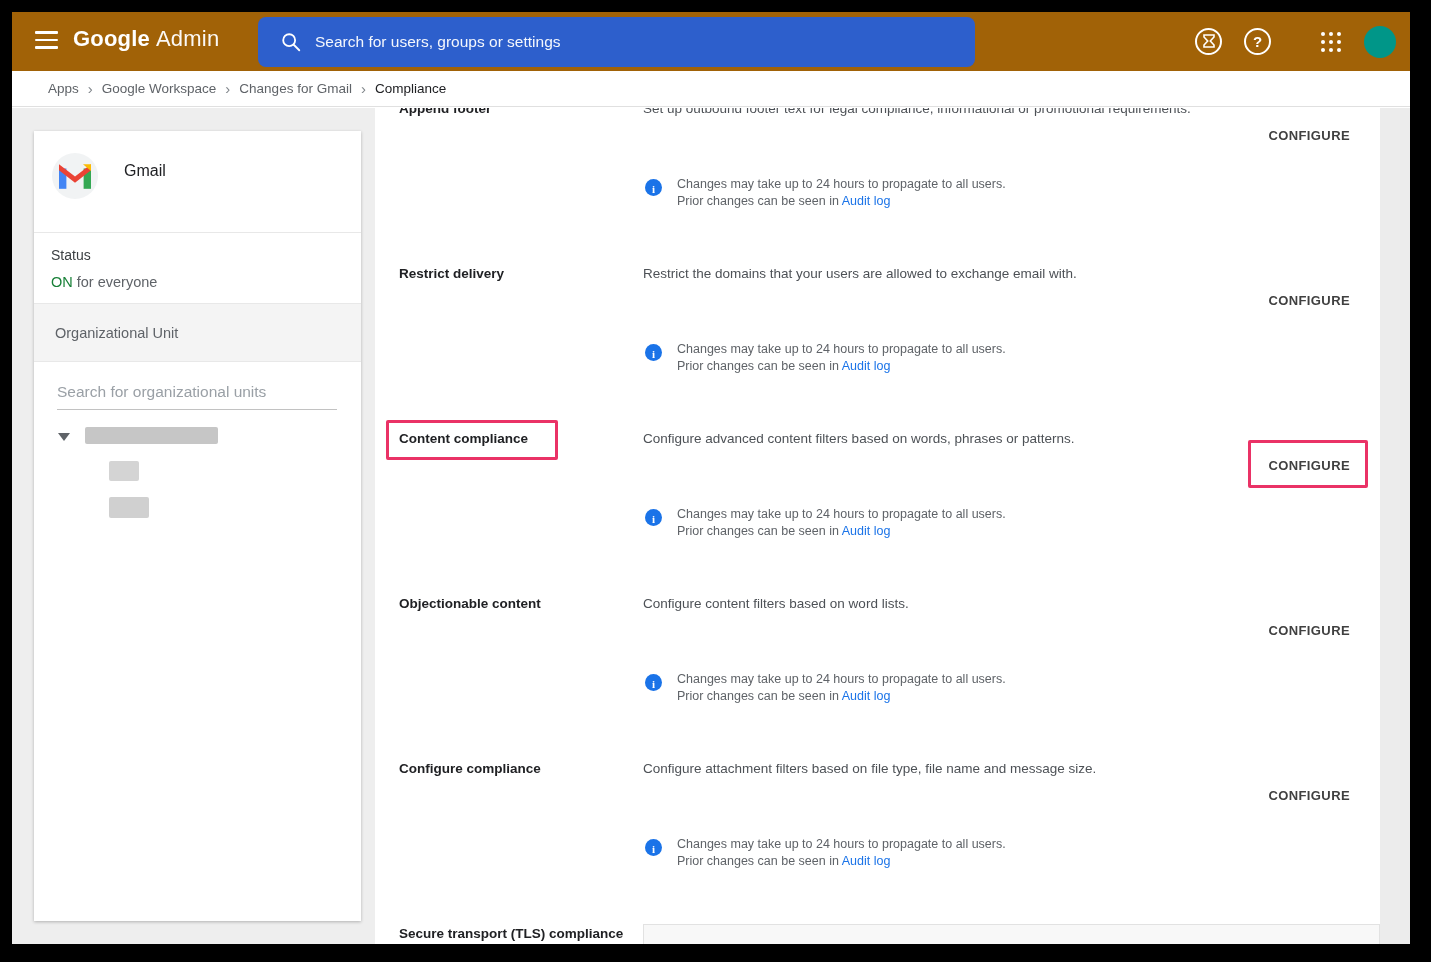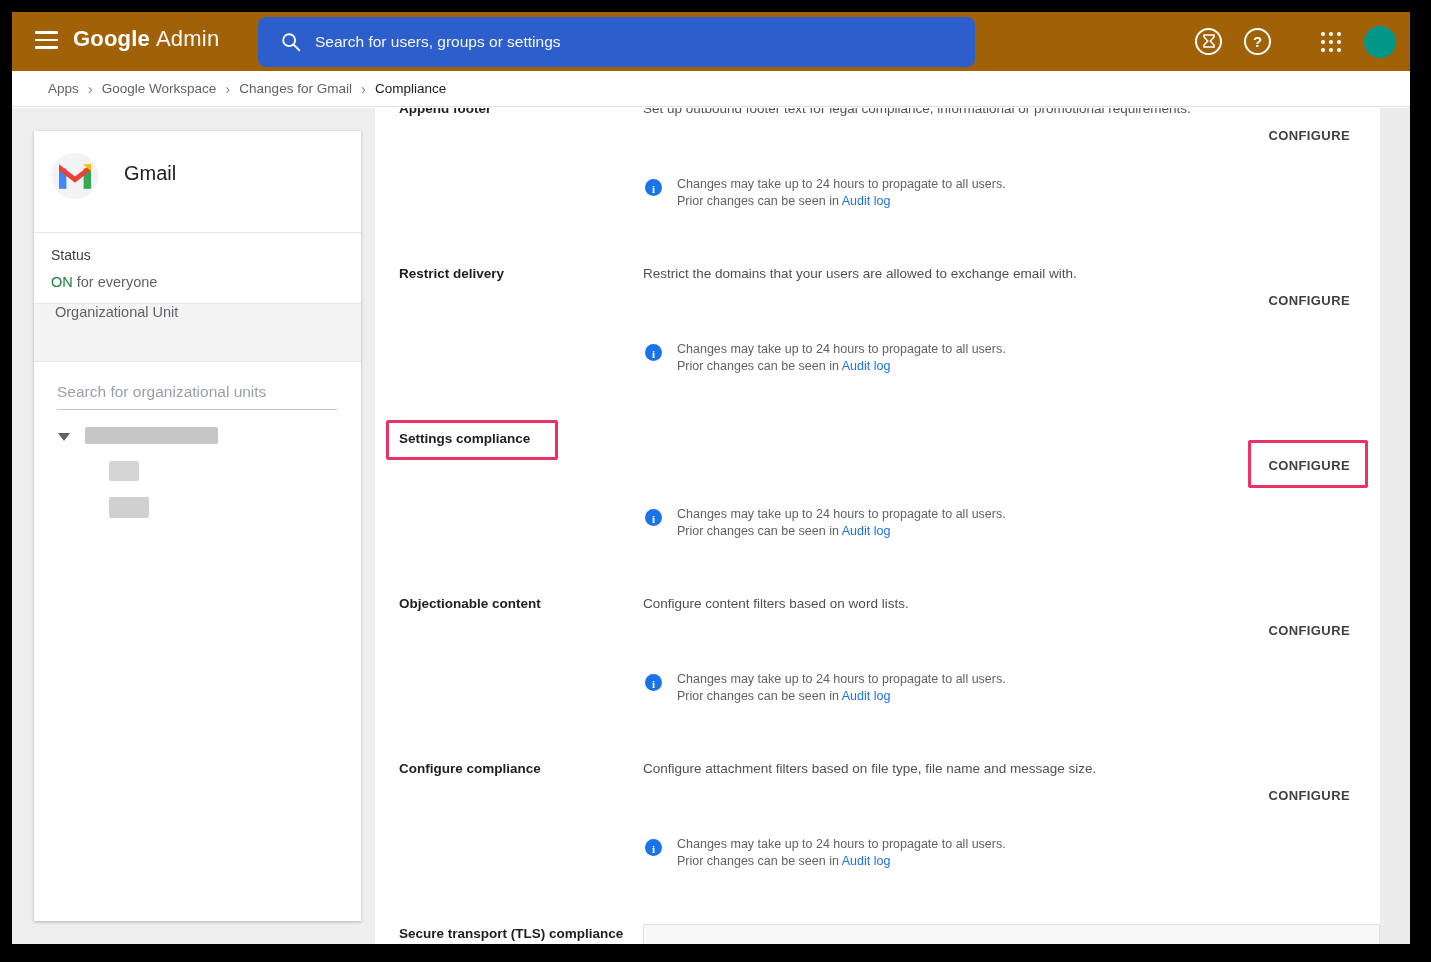--- a/index.html
+++ b/index.html
@@ -30,26 +30,26 @@
   .breadcrumb .sep{margin:0 9px;color:#80868b;font-size:15px;line-height:1;}
   .breadcrumb .crumb{cursor:pointer;}
   .breadcrumb .current{color:#202124;}
 
   
   .page-body{position:absolute;left:0;top:96px;width:100%;height:836px;}
   .sidebar{position:absolute;left:0;top:0;width:363px;height:100%;background:#eeeeee;}
   .ou-card{position:absolute;left:22px;top:23px;width:327px;height:790px;background:#fff;box-shadow:0 1px 3px rgba(0,0,0,.25);}
   .card-head{position:absolute;left:0;top:0;width:100%;height:102px;border-bottom:1px solid #e8e8e8;}
   .gmail-logo-circle{position:absolute;left:18px;top:22px;width:46px;height:46px;border-radius:50%;background:#f1f3f4;display:flex;align-items:center;justify-content:center;}
-  .app-title{position:absolute;left:90px;top:31px;font-size:20px;color:#202124;}
+  .app-title{position:absolute;left:90px;top:31px;font-size:16px;color:#202124;}
   .status-block{position:absolute;left:0;top:102px;width:100%;height:71px;border-bottom:1px solid #e8e8e8;}
   .status-label{position:absolute;left:17px;top:14px;font-size:14px;font-weight:normal;color:#3c4043;}
   .status-value{position:absolute;left:17px;top:41px;font-size:14.5px;color:#5f6368;}
   .status-on{color:#188038;}
-  .ou-band{position:absolute;left:0;top:173px;width:100%;height:58px;background:#f4f4f4;border-bottom:1px solid #e8e8e8;display:flex;align-items:flex-start;padding-left:21px;font-size:14.5px;color:#5f6368;cursor:pointer;}
+  .ou-band{position:absolute;left:0;top:173px;width:100%;height:58px;background:#f4f4f4;border-bottom:1px solid #e8e8e8;display:flex;align-items:center;padding-left:21px;font-size:14.5px;color:#5f6368;cursor:pointer;}
   .ou-search{position:absolute;left:23px;top:248px;width:280px;}
   .ou-search input{width:100%;border:none;border-bottom:1px solid #c2c2c2;outline:none;font-size:15.5px;color:#202124;padding:4px 0 8px 0;background:transparent;}
   .ou-search input::placeholder{color:#9aa0a6;opacity:1;}
   .tree-arrow{position:absolute;left:24px;top:302px;width:0;height:0;border-left:6px solid transparent;border-right:6px solid transparent;border-top:8px solid #5f6368;cursor:pointer;}
   .redact{position:absolute;background:#c9c9c9;border-radius:2px;cursor:pointer;}
   .redact.r1{left:51px;top:296px;width:133px;height:17px;background:#c6c6c6;}
   .redact.r2{left:75px;top:330px;width:30px;height:20px;background:#d4d4d4;}
   .redact.r3{left:75px;top:366px;width:40px;height:21px;background:#d0d0d0;}
 
   .main{position:absolute;left:363px;top:0;width:1005px;height:100%;background:#fff;overflow:hidden;}
@@ -177,21 +177,22 @@
           <button class="configure">CONFIGURE</button>
           <span class="note-icon"></span>
           <div class="note1">Changes may take up to 24 hours to propagate to all users.</div>
           <div class="note2">
             <span>Prior changes can be seen in</span>
             <a>Audit log</a>
           </div>
         </section>
 
         <section class="srow" style="top:323px">
-          <div class="lbl">Settings compliance</div>
+          <div class="lbl">Content compliance</div>
+          <div class="desc">Configure advanced content filters based on words, phrases or patterns.</div>
           <button class="configure">CONFIGURE</button>
           <div class="hl-box hl-label"></div>
           <div class="hl-box hl-configure"></div>
           <span class="note-icon"></span>
           <div class="note1">Changes may take up to 24 hours to propagate to all users.</div>
           <div class="note2">
             <span>Prior changes can be seen in</span>
             <a>Audit log</a>
           </div>
         </section>

